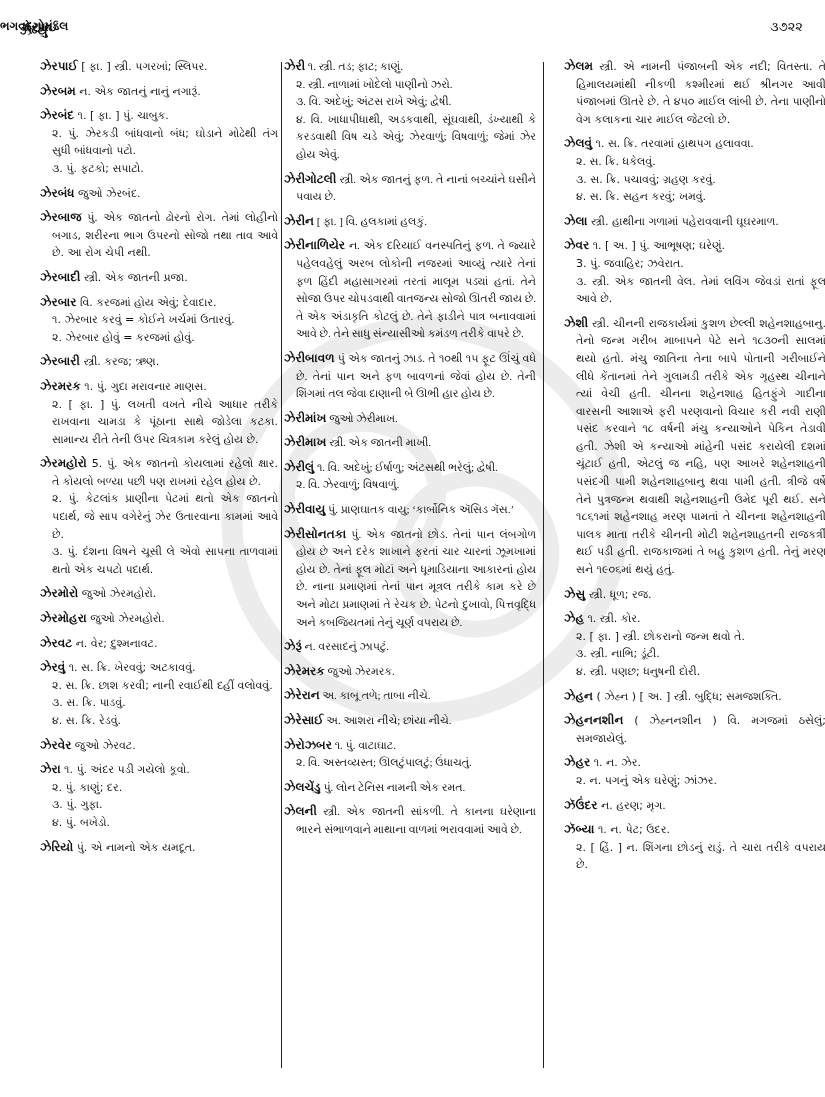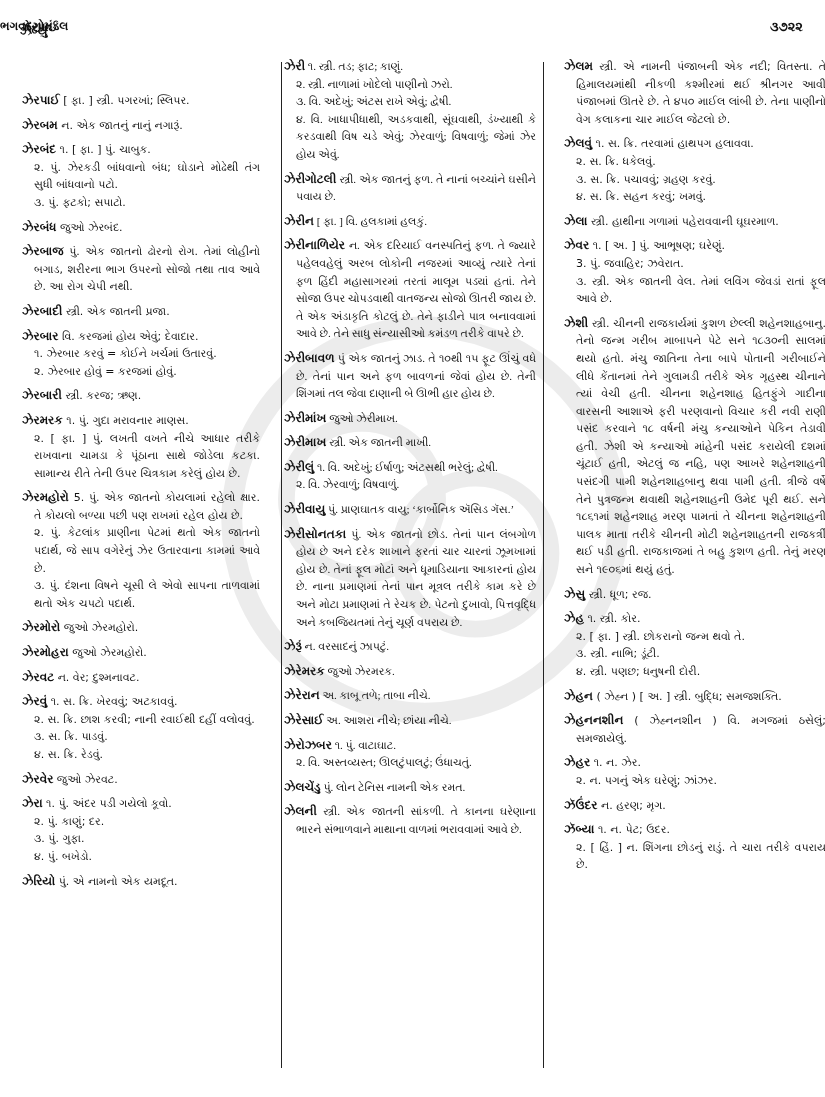--- a/index.html
+++ b/index.html
@@ -10,26 +10,26 @@
   .watermark {
     position: absolute; left: 215px; top: 310px; width: 420px; height: 420px;
     pointer-events: none; opacity: 0.07;
   }
   .header {
     position: absolute; left: 0; top: 0; width: 825px; height: 52px;
   }
   .hdr-left { position: absolute; left: 20px; top: 20px; font-size: 12px; font-weight: bold; line-height: 14px; }
   .hdr-left2 { position: absolute; left: 20px; top: 24px; font-size: 12px; font-weight: bold; line-height: 14px; }
   .hdr-center { position: absolute; left: 0; width: 825px; top: 19px; font-size: 12px; font-weight: bold; }
-  .hdr-right { position: absolute; right: 22px; top: 19px; font-size: 13px; font-weight: bold; }
+  .hdr-right { position: absolute; right: 22px; top: 19px; font-size: 13px; font-weight: normal; }
   .col {
     position: absolute; top: 58px; font-size: 11px; line-height: 17.6px;
     text-align: justify;
   }
-  .col-left { left: 22px; width: 238px; margin-top: 34px; }
+  .col-left { left: 40px; width: 238px; }
   .col-mid { left: 284px; width: 252px; font-family: Liberation Serif, serif; }
   .col-right { left: 564px; width: 262px; }
   .divider { position: absolute; top: 62px; height: 1006px; width: 1px; background: #222; }
   .entry { margin: 0 0 7px 0; }
   .entry .line { display: block; padding-left: 12px; text-indent: -12px; }
   .entry .sub { display: block; padding-left: 12px; }
   .hw { font-weight: bold; font-size: 12px; }
 </style>
 </head>
 <body>

